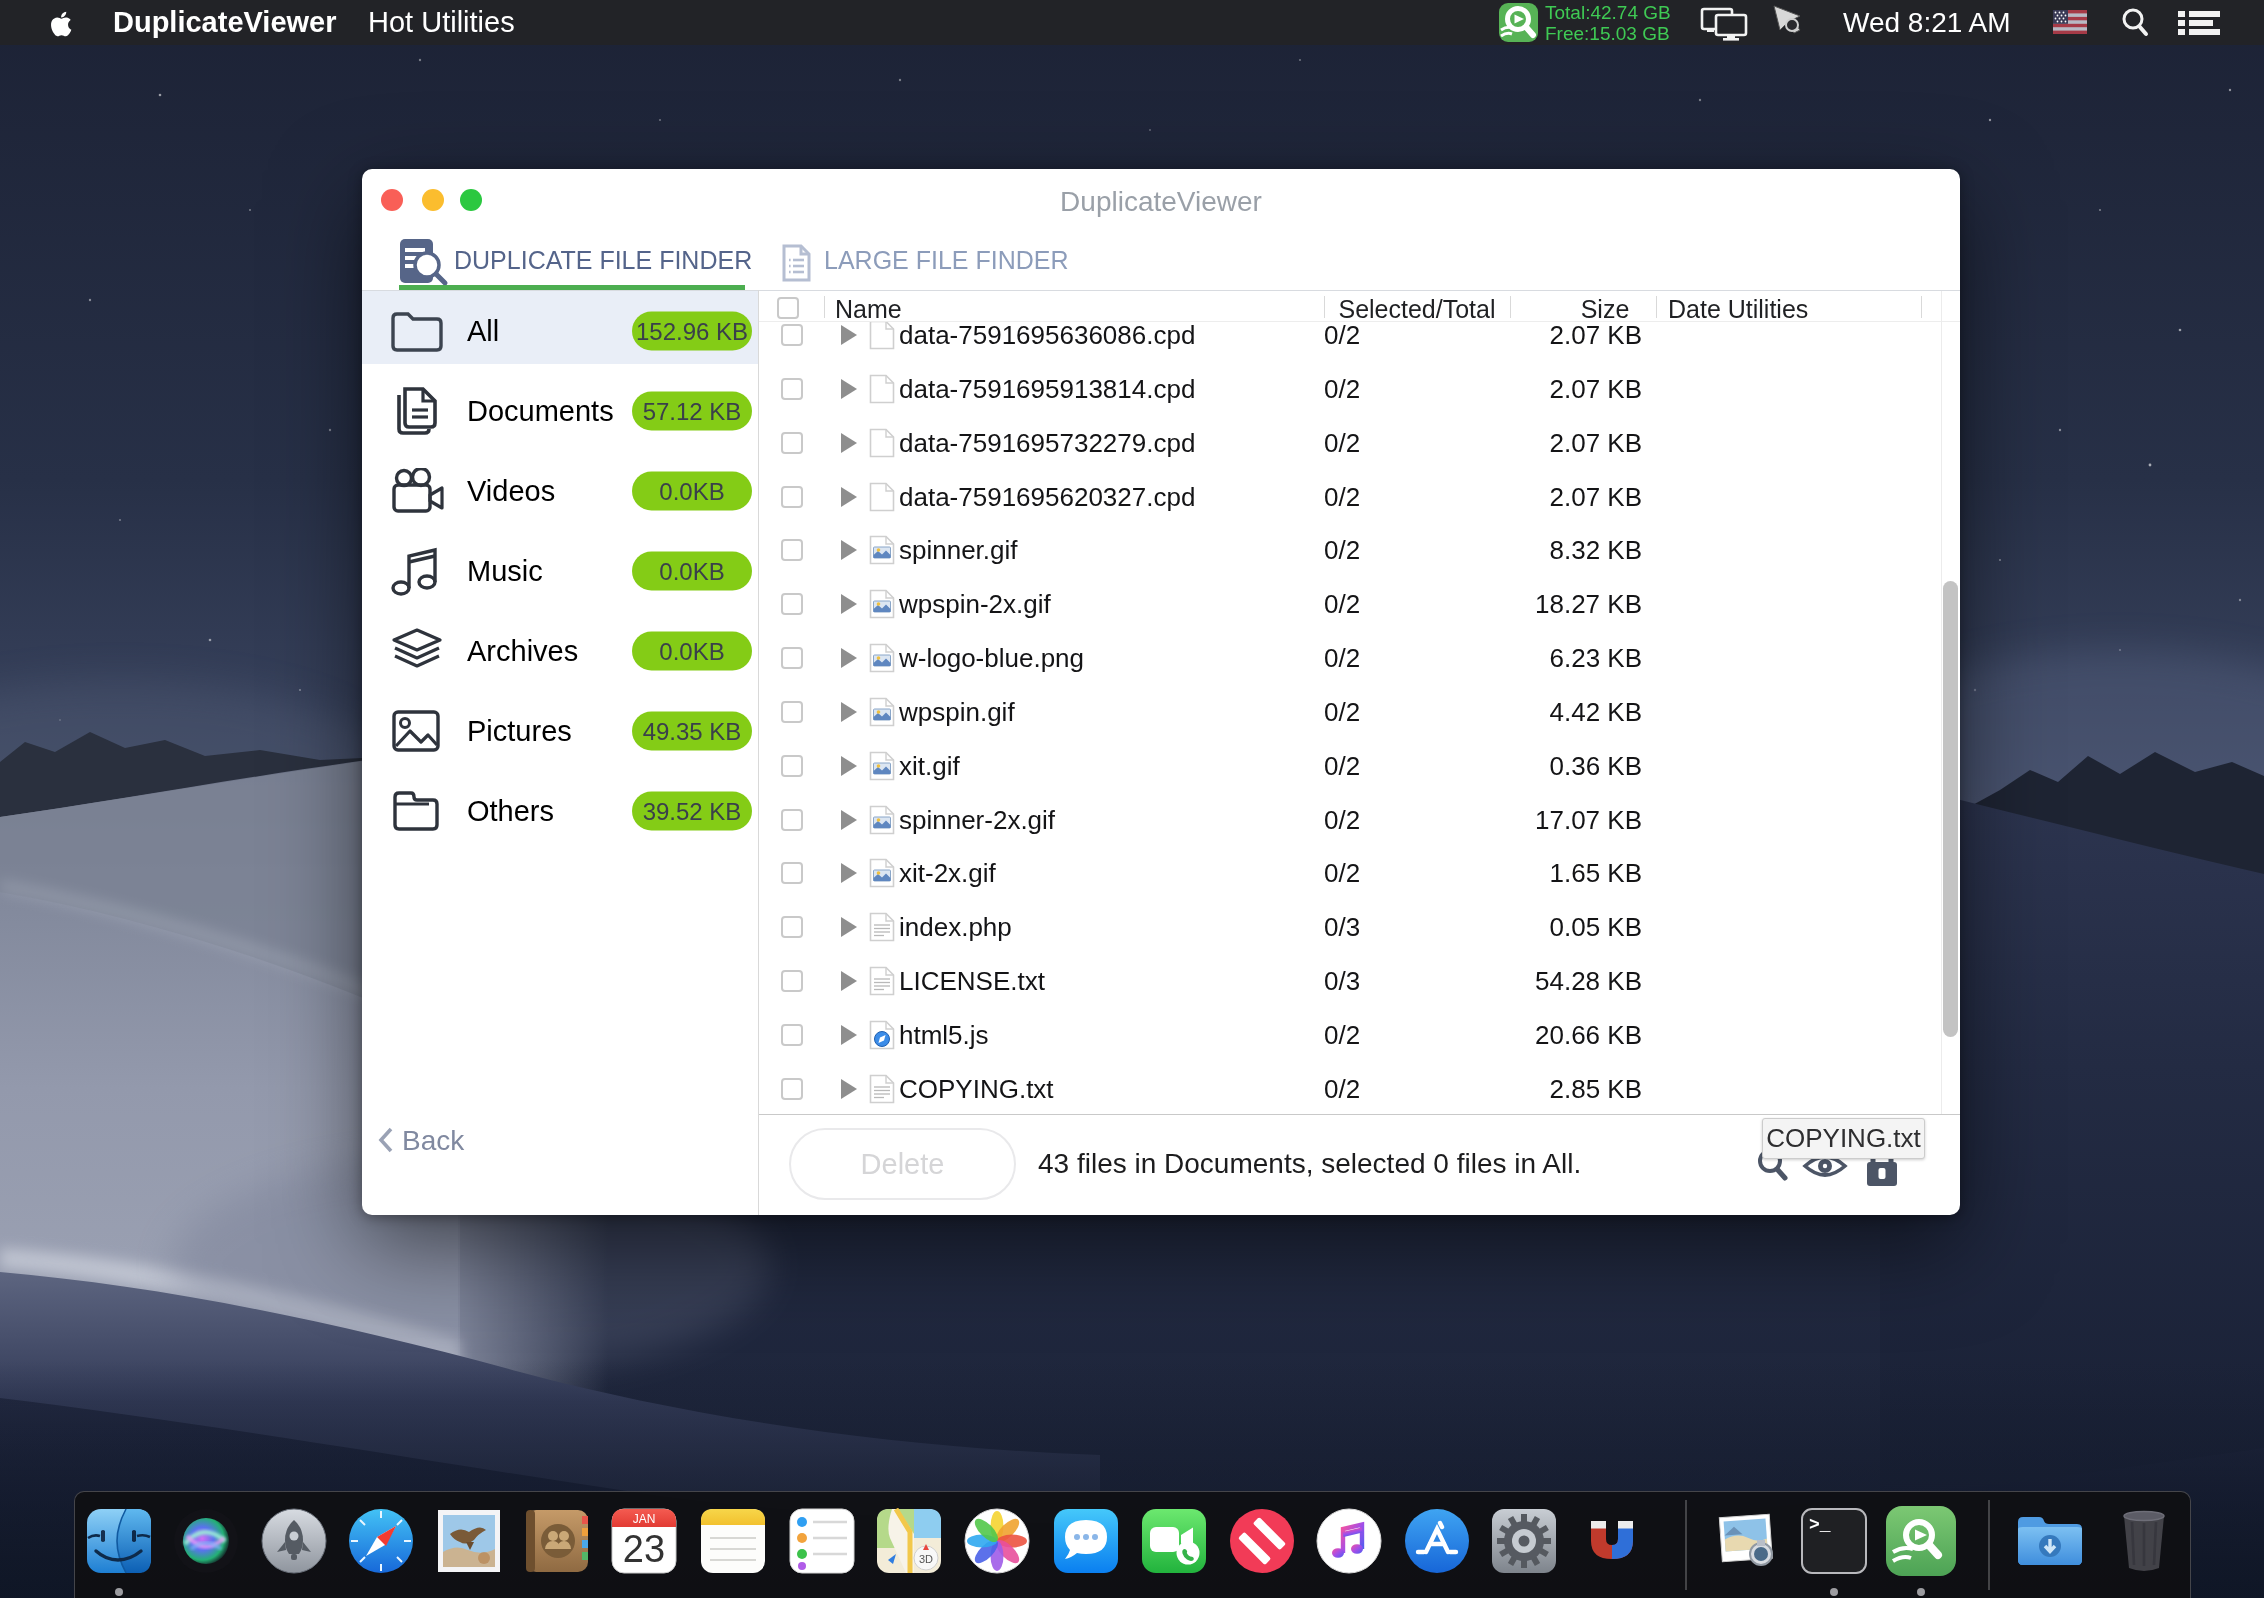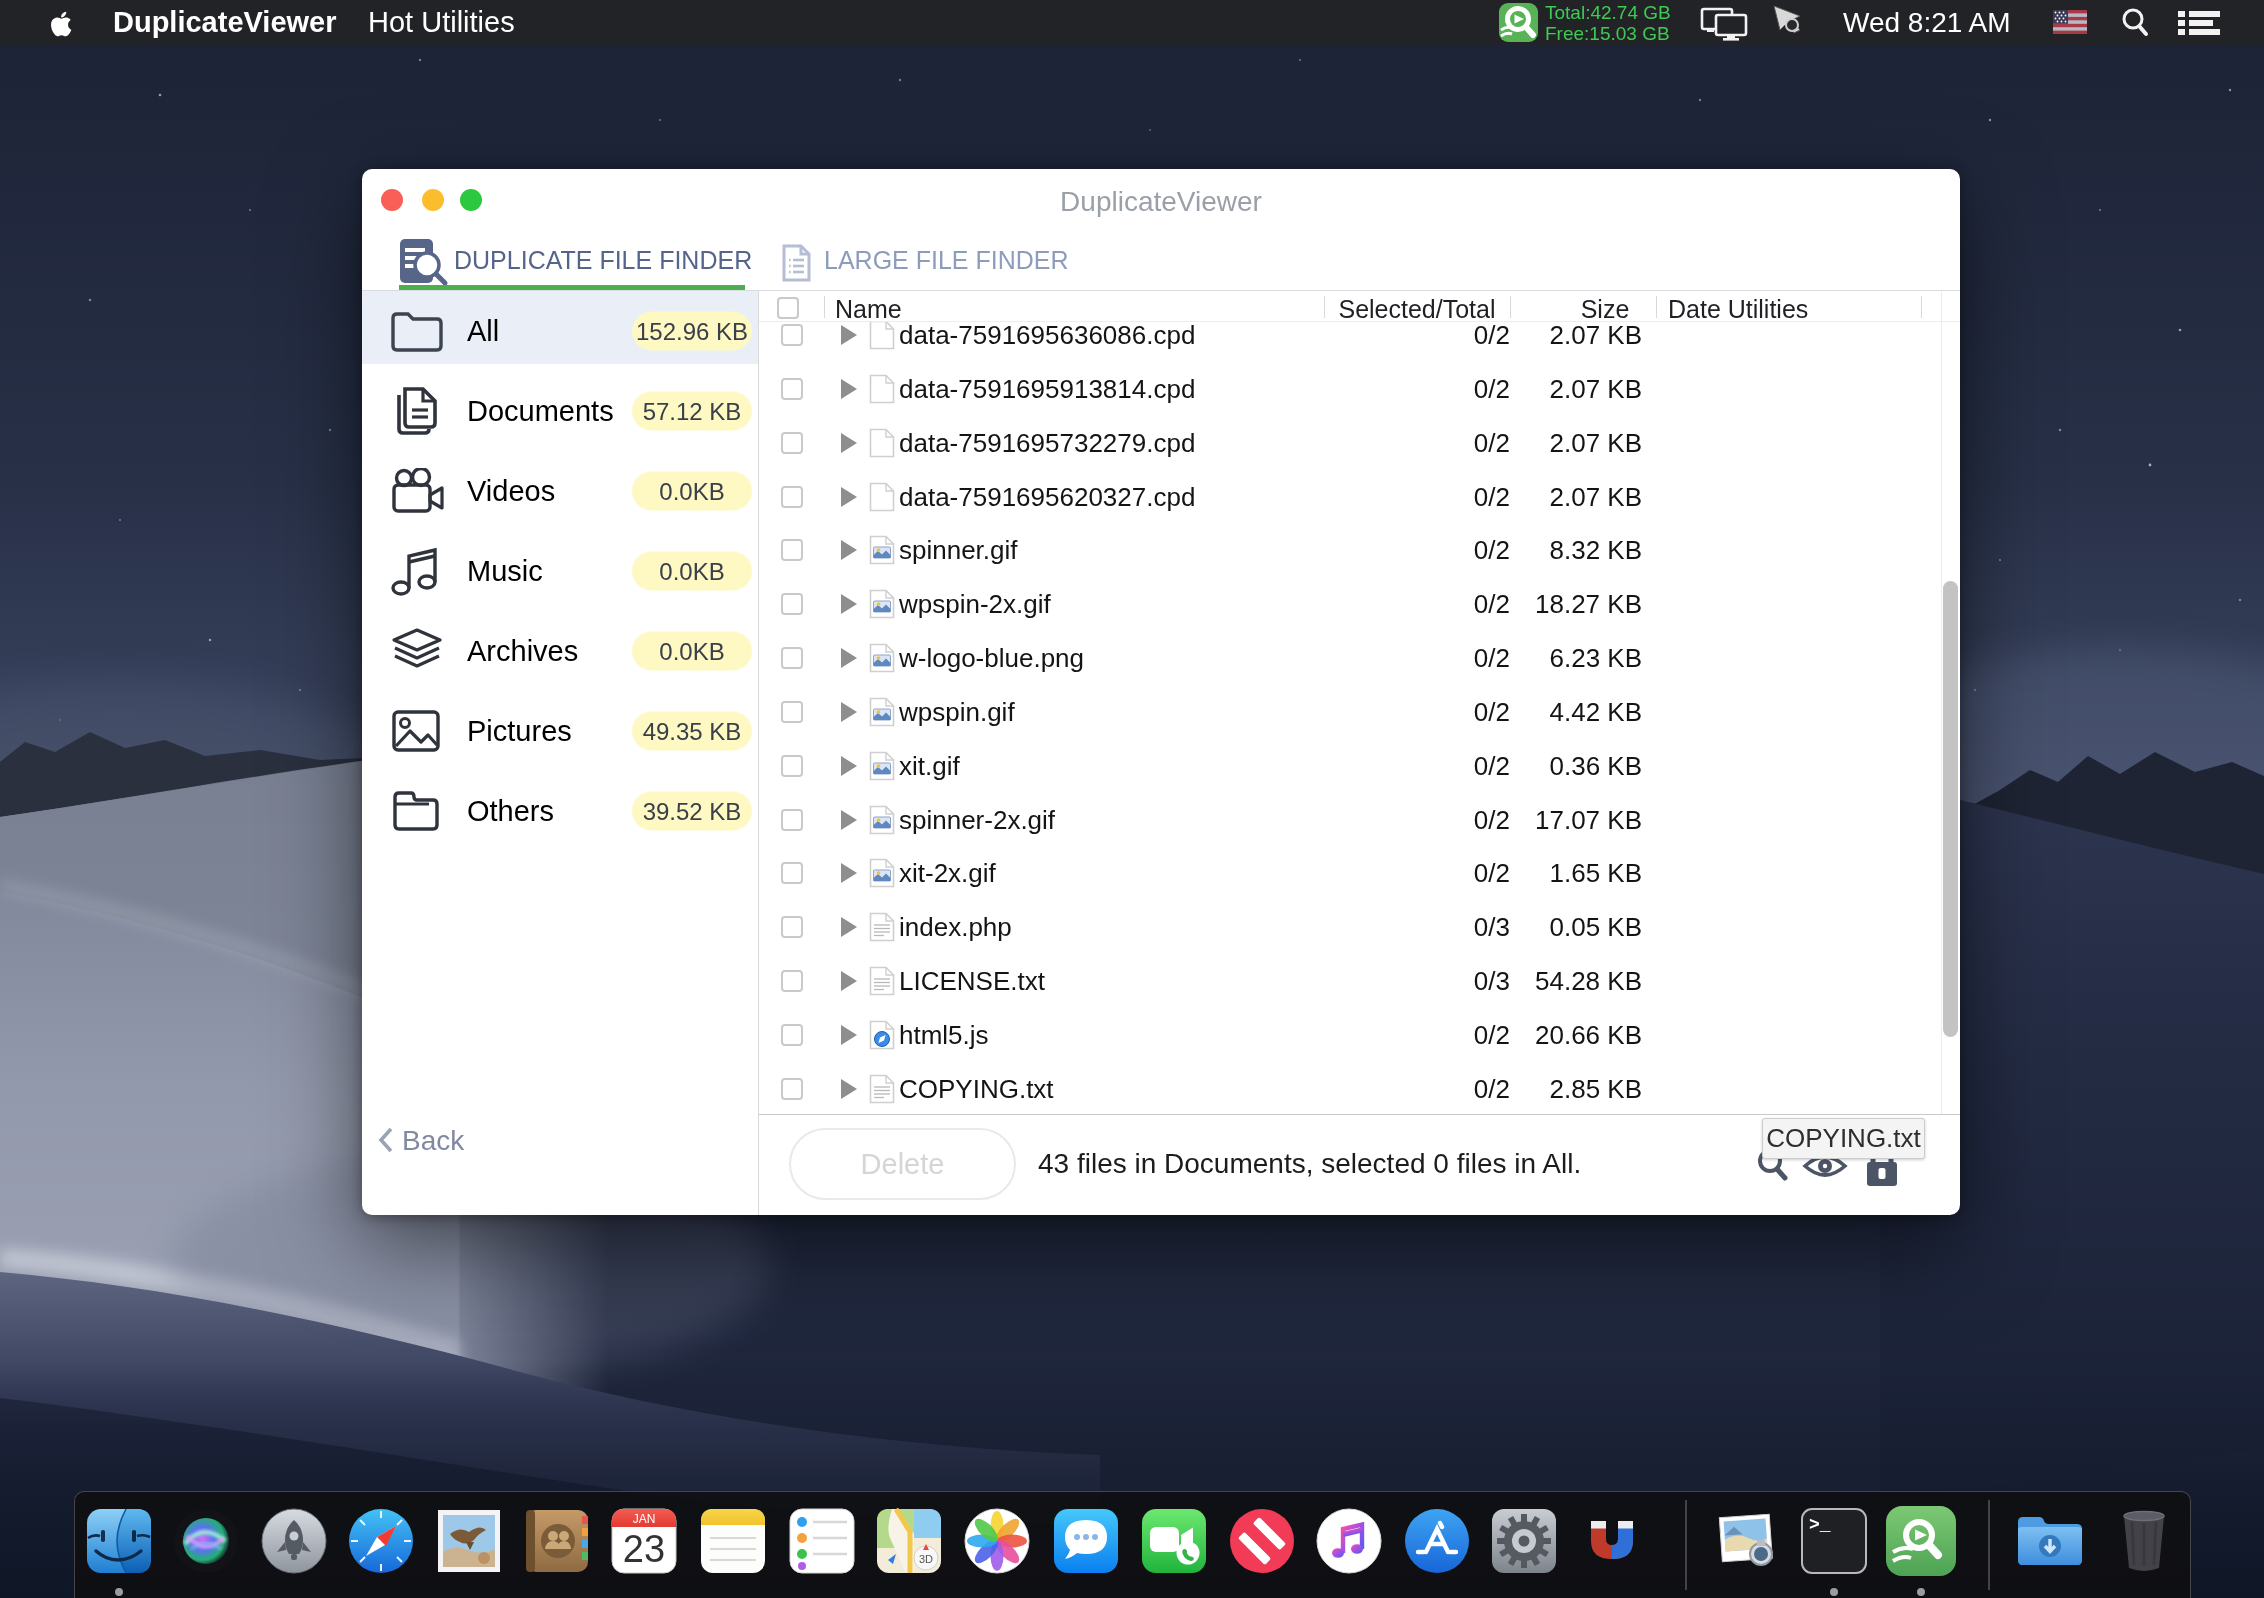--- a/index.html
+++ b/index.html
@@ -13,29 +13,29 @@
   #win { position:absolute; left:362px; top:169px; width:1598px; height:1046px; background:#fff; border-radius:10px; box-shadow:0 30px 90px rgba(0,0,0,.55), 0 2px 14px rgba(0,0,0,.35); }
   .tl { position:absolute; top:20px; width:22px; height:22px; border-radius:50%; }
   #wtitle { position:absolute; top:17px; left:0; width:100%; text-align:center; font-size:28px; color:#9aa0a8; }
   .tabtxt { position:absolute; font-size:25px; letter-spacing:0px; }
   #tabline { position:absolute; left:37px; top:116px; width:346px; height:6px; background:#4cae50; }
   #hdivider { position:absolute; left:0; top:121px; width:1598px; height:1px; background:#d8dbe0; }
   #sidebar { position:absolute; left:0; top:122px; width:396px; height:924px; }
   #sdiv { position:absolute; left:396px; top:121px; width:1px; height:925px; background:#d9d9d9; }
   .srow { position:absolute; left:0; width:396px; height:80px; }
   .srow .lbl { position:absolute; left:105px; top:50%; transform:translateY(-50%); font-size:29px; color:#000000; }
-  .srow .badge { position:absolute; right:6px; top:50%; transform:translateY(-50%); width:120px; height:39px; border-radius:20px; background:#fef9c3; color:#3a404a; font-size:24px; white-space:nowrap; display:flex; align-items:center; justify-content:center; }
+  .srow .badge { position:absolute; right:6px; top:50%; transform:translateY(-50%); width:120px; height:39px; border-radius:20px; background:#84cc16; color:#3a404a; font-size:24px; white-space:nowrap; display:flex; align-items:center; justify-content:center; }
   .srow svg { position:absolute; left:29px; top:50%; transform:translateY(-50%); }
   
   #thead { position:absolute; left:397px; top:122px; width:1186px; height:31px; background:#fff; font-size:25px; color:#1f2023; }
   .hsep { position:absolute; top:127px; width:1px; height:22px; background:#d9d9d9; }
   #rows { position:absolute; left:397px; top:153px; width:1201px; height:792px; overflow:hidden; }
   .trow { position:absolute; left:0; width:1201px; height:54px; }
   .trow .nm { position:absolute; left:140px; top:50%; transform:translateY(-50%); font-size:26px; color:#141416; }
-  .trow .st { position:absolute; left:565px; width:186px; text-align:right; top:50%; transform:translateY(-50%); font-size:26px; color:#141416; }
+  .trow .st { position:absolute; left:565px; width:186px; text-align:left; top:50%; transform:translateY(-50%); font-size:26px; color:#141416; }
   .trow .sz { position:absolute; left:751px; width:140px; text-align:right; top:50%; transform:translateY(-50%); font-size:26px; color:#141416; padding-right:8px; }
   .cb { position:absolute; left:22px; top:50%; transform:translateY(-50%); width:22px; height:22px; border:2px solid #c9c9c9; border-radius:4px; background:#fff; }
   .tri { position:absolute; left:82px; top:50%; transform:translateY(-50%); width:0; height:0; border-left:16px solid #8e8e8e; border-top:10px solid transparent; border-bottom:10px solid transparent; }
   .fic { position:absolute; left:110px; top:50%; transform:translateY(-50%); }
   
   #fline { position:absolute; left:397px; top:945px; width:1201px; height:1px; background:#c9c9c9; }
   #delete { position:absolute; left:427px; top:959px; width:227px; height:72px; border:2px solid #e9e9eb; border-radius:36px; color:#d5d5d7; font-size:29px; display:flex; align-items:center; justify-content:center; }
   #status { position:absolute; left:676px; top:995px; transform:translateY(-50%); font-size:28px; color:#1c1c1e; }
   #tooltip { position:absolute; left:1400px; top:949px; width:163px; height:41px; background:#f4f4f4; border:1px solid #cccccc; border-radius:3px; box-shadow:0 1px 3px rgba(0,0,0,.2); font-size:26px; color:#2e2e30; display:flex; align-items:center; justify-content:center; }
   #scrollbar { position:absolute; left:1581px; top:412px; width:15px; height:456px; border-radius:8px; background:#c3c3c3; }

